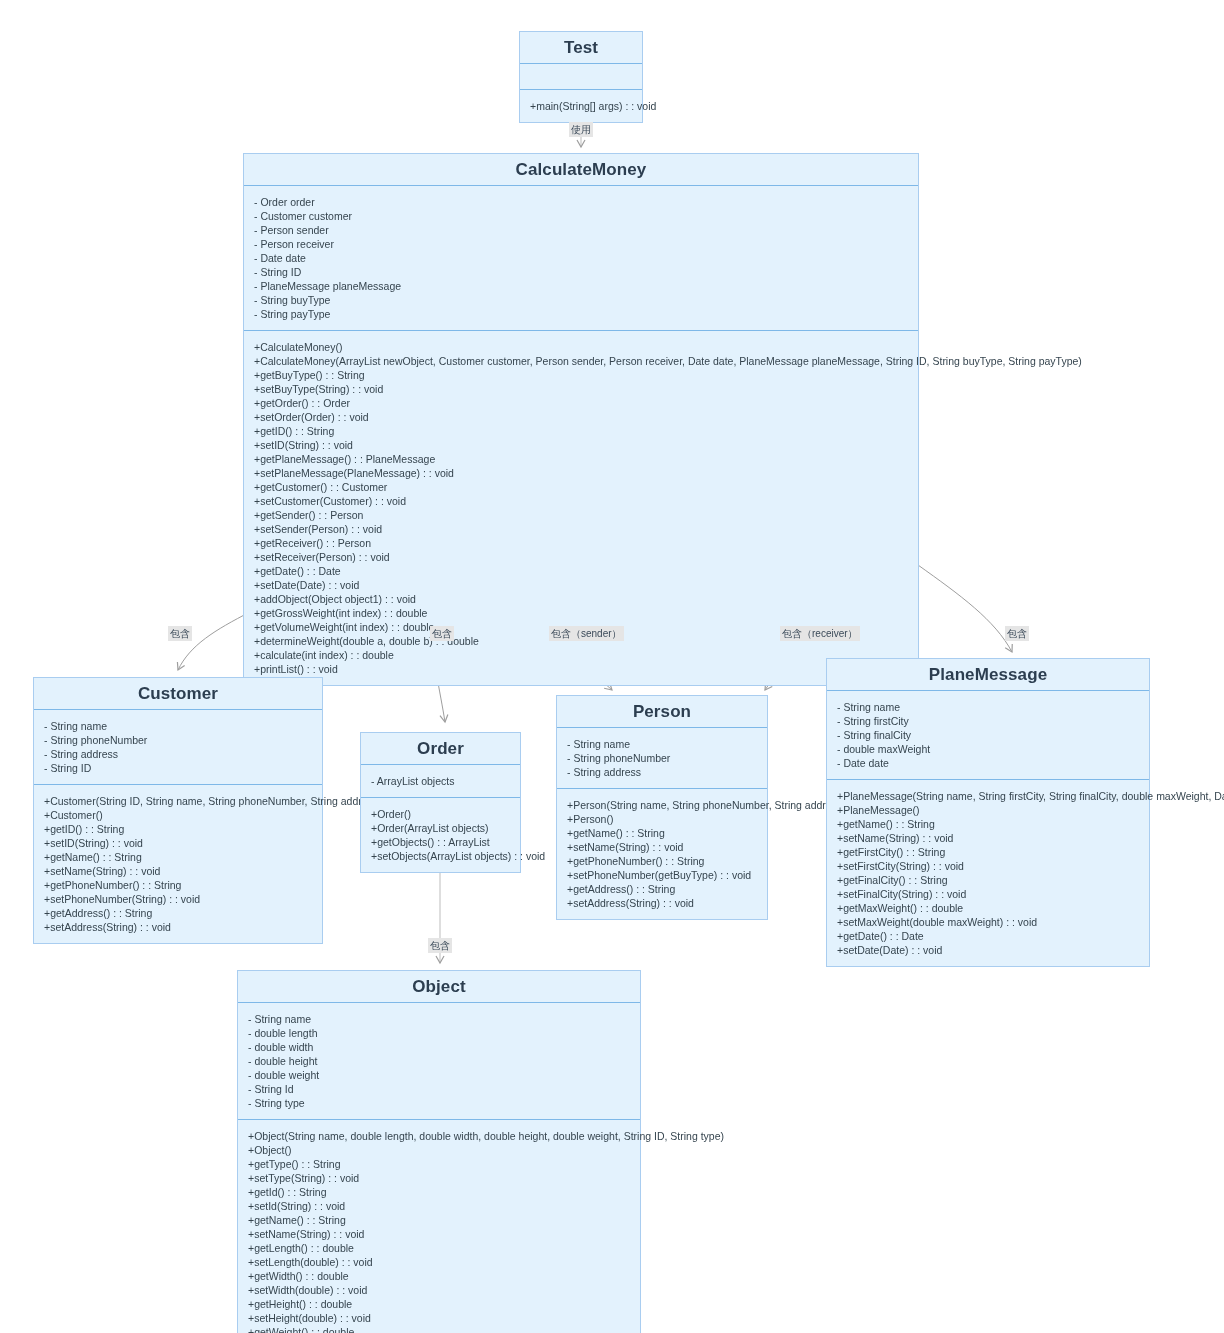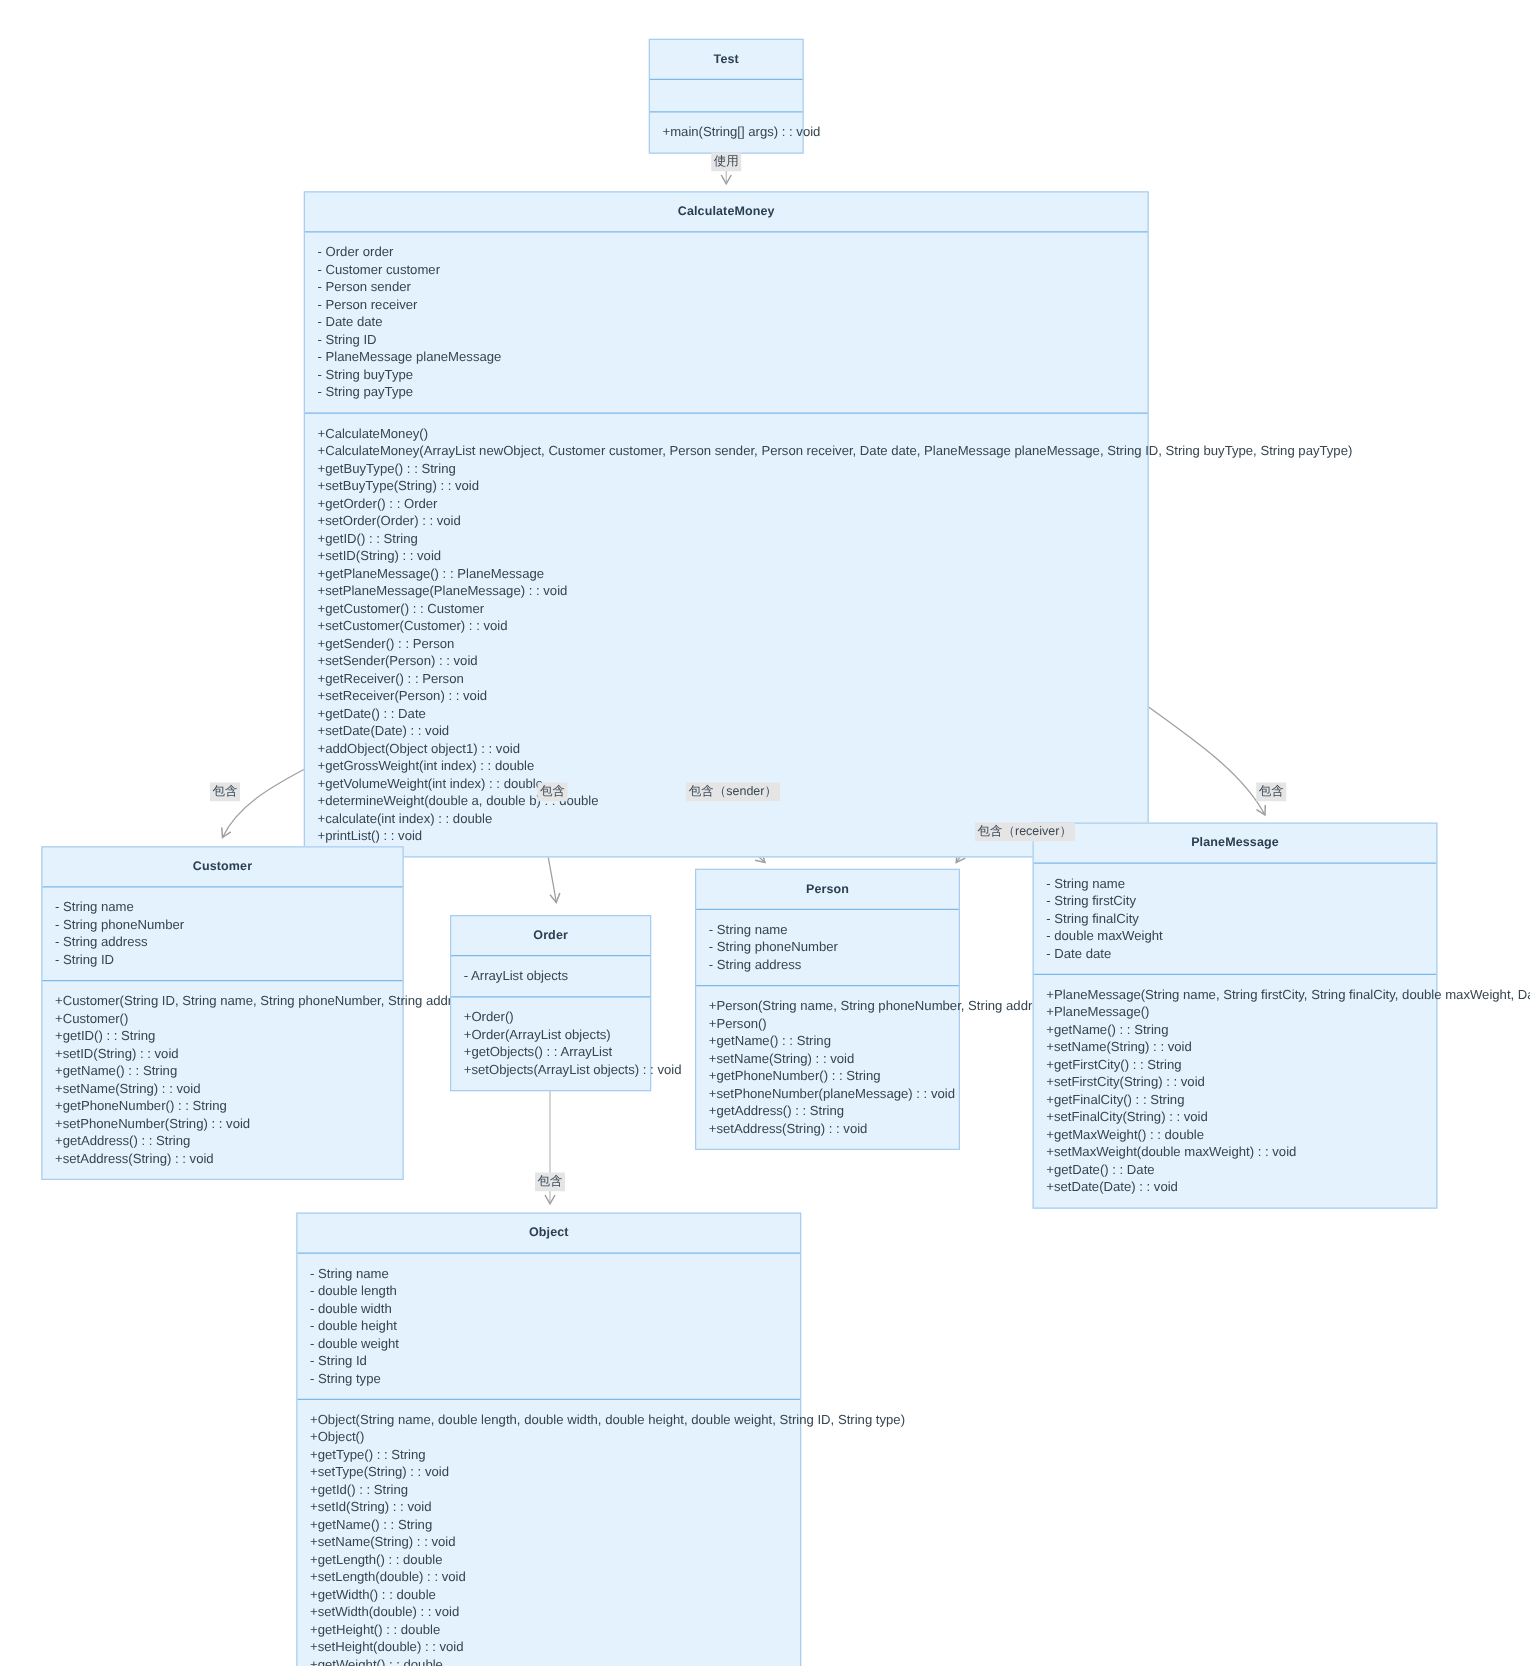--- a/index.html
+++ b/index.html
@@ -30,21 +30,21 @@
     position: absolute;
     box-sizing: border-box;
     background: #e3f2fd;
     border: 1px solid #a9cdf0;
     color: #2c3e50;
   }
   .uml-title {
     box-sizing: border-box;
     text-align: center;
     font-weight: bold;
-    font-size: 10px;
+    font-size: 17px;
     line-height: 13px;
     padding: 9px 4px 9px 4px;
     border-bottom: 1px solid #7eb8e8;
     letter-spacing: 0.1px;
   }
   .uml-compartment {
     box-sizing: border-box;
     padding: 9px 20px 9px 10px;
     font-size: 10.5px;
     line-height: 14px;
@@ -187,21 +187,21 @@
       <div class="uml-row">- String name</div>
       <div class="uml-row">- String phoneNumber</div>
       <div class="uml-row">- String address</div>
     </div>
     <div class="uml-compartment methods">
       <div class="uml-row">+Person(String name, String phoneNumber, String address)</div>
       <div class="uml-row">+Person()</div>
       <div class="uml-row">+getName() : : String</div>
       <div class="uml-row">+setName(String) : : void</div>
       <div class="uml-row">+getPhoneNumber() : : String</div>
-      <div class="uml-row">+setPhoneNumber(planeMessage) : : void</div>
+      <div class="uml-row">+setPhoneNumber(getBuyType) : : void</div>
       <div class="uml-row">+getAddress() : : String</div>
       <div class="uml-row">+setAddress(String) : : void</div>
     </div>
   </div>
 
   <div class="uml-class" style="left:826px; top:658px; width:324px;">
     <div class="uml-title">PlaneMessage</div>
     <div class="uml-compartment attrs">
       <div class="uml-row">- String name</div>
       <div class="uml-row">- String firstCity</div>
@@ -253,17 +253,17 @@
       <div class="uml-row">+setHeight(double) : : void</div>
       <div class="uml-row">+getWeight() : : double</div>
 
     </div>
   </div>
 
   <div class="edge-label" style="left:569px; top:122px;">使用</div>
   <div class="edge-label" style="left:168px; top:626px;">包含</div>
   <div class="edge-label" style="left:430px; top:626px;">包含</div>
   <div class="edge-label" style="left:549px; top:626px;">包含（sender）</div>
-  <div class="edge-label" style="left:780px; top:626px;margin-top:32px;">包含（receiver）</div>
+  <div class="edge-label" style="left:780px; top:626px;">包含（receiver）</div>
   <div class="edge-label" style="left:1005px; top:626px;">包含</div>
   <div class="edge-label" style="left:428px; top:938px;">包含</div>
 
 </div>
 
 </body></html>

